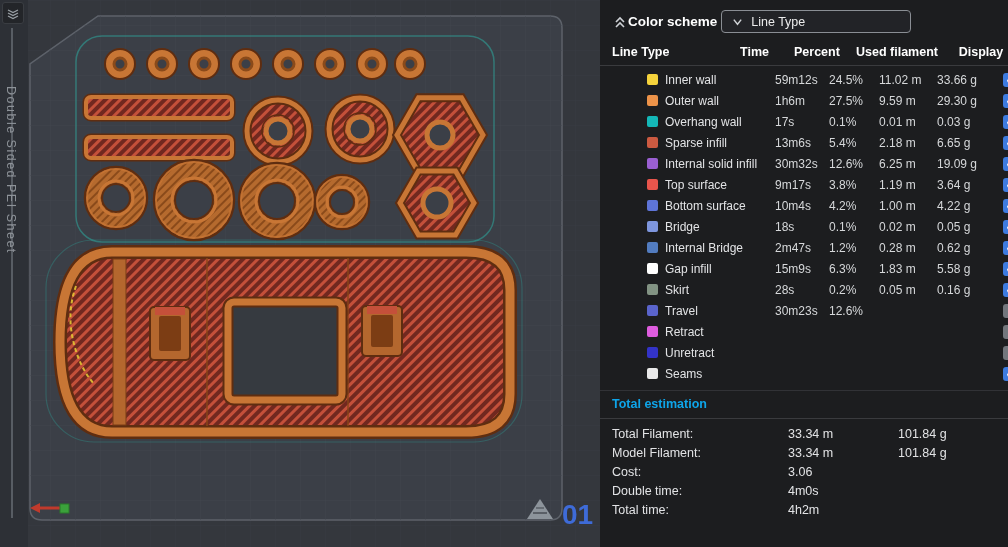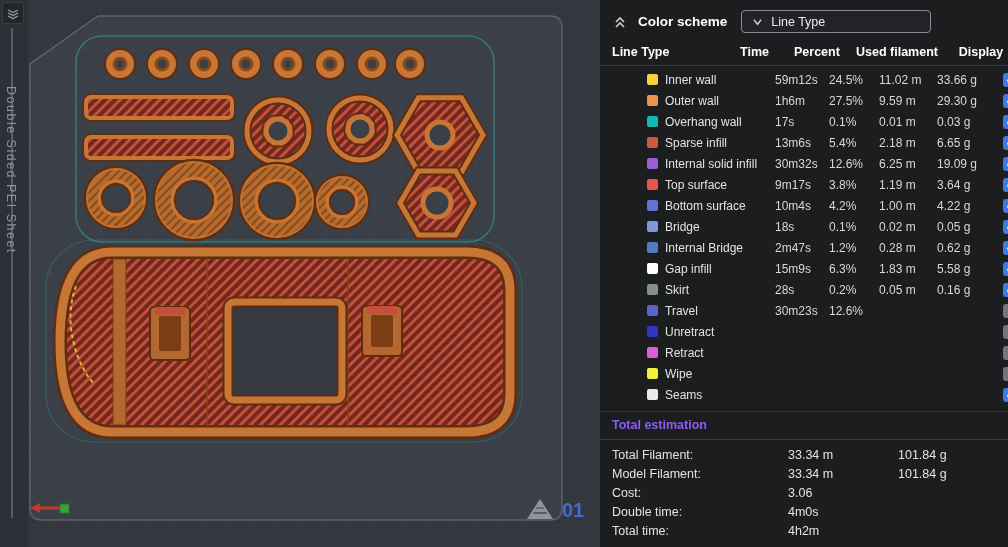--- a/index.html
+++ b/index.html
@@ -19,27 +19,27 @@
   .plate-label { position:absolute; left:4px; top:86px; writing-mode:vertical-rl;
     color:#8d9298; font-size:12.5px; letter-spacing:1.5px; white-space:nowrap; }
 
   .materials-tab { position:absolute; left:330px; top:521px; width:216px; height:19px;
     clip-path:polygon(12px 0, 100% 0, calc(100% - 12px) 100%, 0 100%);
     background:linear-gradient(90deg,#c3c7cd 0,#c3c7cd 57%,#9aa1a9 57%,#9aa1a9 100%);
     display:flex; align-items:center; padding:0 20px 0 16px; gap:12px; }
   .materials-tab .materials { font-size:9.5px; color:#4b5056; letter-spacing:.4px; white-space:nowrap; }
   .materials-tab .brand { font-size:11px; font-weight:bold; color:#3f444a; letter-spacing:1px; white-space:nowrap; }
 
-  .plate-number { position:absolute; left:562px; top:499px; font-size:20px; font-weight:bold;
+  .plate-number { position:absolute; left:562px; top:499px; font-size:28px; font-weight:bold;
     color:#3E6BD8; letter-spacing:0; }
 
   
   .panel { width:408px; height:547px; background:#1c1d1f; color:#dcdee0; padding-top:6px; flex:none; }
 
-  .panel-header { display:flex; align-items:center; gap:10px; padding:4px 12px 8px; }
+  .panel-header { display:flex; align-items:center; padding:4px 12px 8px; }
   .collapse-icon { display:flex; align-items:center; }
   .panel-title { font-weight:bold; font-size:13.5px; color:#ffffff; white-space:nowrap; }
   .dropdown { display:flex; align-items:center; gap:8px; border:1px solid #8a8e94; border-radius:4px;
     height:23px; padding:0 10px; width:190px; background:#222327; color:#ececec; font-size:12.5px;
     margin-left:4px; }
 
   .lt-grid { display:grid; grid-template-columns:18px 110px 54px 50px 58px 58px 1fr 30px; align-items:center; }
   .lt-header { padding:4px 12px 6px; font-weight:bold; font-size:12.5px; color:#ffffff;
     border-bottom:1px solid #3a3b3e; }
   .h-linetype { grid-column:1/3; }
@@ -48,21 +48,21 @@
 
   .lt-rows { margin-top:3px;margin-left:35px; }
   .lt-row { padding:0 12px; height:21px; font-size:12px; color:#e2e3e5; }
   .lt-row .num { color:#d6d8da; }
   .swatch { width:11px; height:11px; border-radius:2px; display:block; }
   .checkbox { width:14px; height:14px; border-radius:3px; display:flex; align-items:center;
     justify-content:center; font-size:10px; font-weight:bold; color:#fff; justify-self:center; cursor:pointer; }
   .checkbox.checked { background:#3D7BE0; }
   .checkbox.unchecked { background:#73777d; }
 
-  .totals-title { font-weight:bold; color:#8b5cf6; font-size:12.5px; padding:6px 12px 7px;
+  .totals-title { font-weight:bold; color:#0ea5e9; font-size:12.5px; padding:6px 12px 7px;
     margin-top:6px; border-top:1px solid #313236; border-bottom:1px solid #3a3b3e; }
   .totals-rows { padding-top:5px; }
   .total-row { display:grid; grid-template-columns:128px 62px 1fr; padding:0 12px; height:19px;
     align-items:center; font-size:12.5px; color:#e2e3e5;gap:48px; }
 </style>
 </head>
 <body>
 
 <div class="app">
 
@@ -373,42 +373,32 @@
     <span class="swatch" style="background: rgb(90, 100, 204);"></span>
     <span>Travel</span>
     <span class="num">30m23s</span>
     <span class="num">12.6%</span>
     <span class="num"></span>
     <span class="num"></span>
     <span></span>
     <span class="checkbox unchecked"></span>
   </div>
         <div class="lt-grid lt-row">
+    <span class="swatch" style="background: rgb(222, 92, 222);"></span>
+    <span>Retract</span>
+    <span class="num"></span>
+    <span class="num"></span>
+    <span class="num"></span>
+    <span class="num"></span>
+    <span></span>
+    <span class="checkbox unchecked"></span>
+  </div>
+        <div class="lt-grid lt-row">
     <span class="swatch" style="background: rgb(51, 51, 200);"></span>
     <span>Unretract</span>
-    <span class="num"></span>
-    <span class="num"></span>
-    <span class="num"></span>
-    <span class="num"></span>
-    <span></span>
-    <span class="checkbox unchecked"></span>
-  </div>
-        <div class="lt-grid lt-row">
-    <span class="swatch" style="background: rgb(222, 92, 222);"></span>
-    <span>Retract</span>
-    <span class="num"></span>
-    <span class="num"></span>
-    <span class="num"></span>
-    <span class="num"></span>
-    <span></span>
-    <span class="checkbox unchecked"></span>
-  </div>
-        <div class="lt-grid lt-row">
-    <span class="swatch" style="background: rgb(242, 242, 60);"></span>
-    <span>Wipe</span>
     <span class="num"></span>
     <span class="num"></span>
     <span class="num"></span>
     <span class="num"></span>
     <span></span>
     <span class="checkbox unchecked"></span>
   </div>
         <div class="lt-grid lt-row">
     <span class="swatch" style="background: rgb(233, 233, 233);"></span>
     <span>Seams</span>

